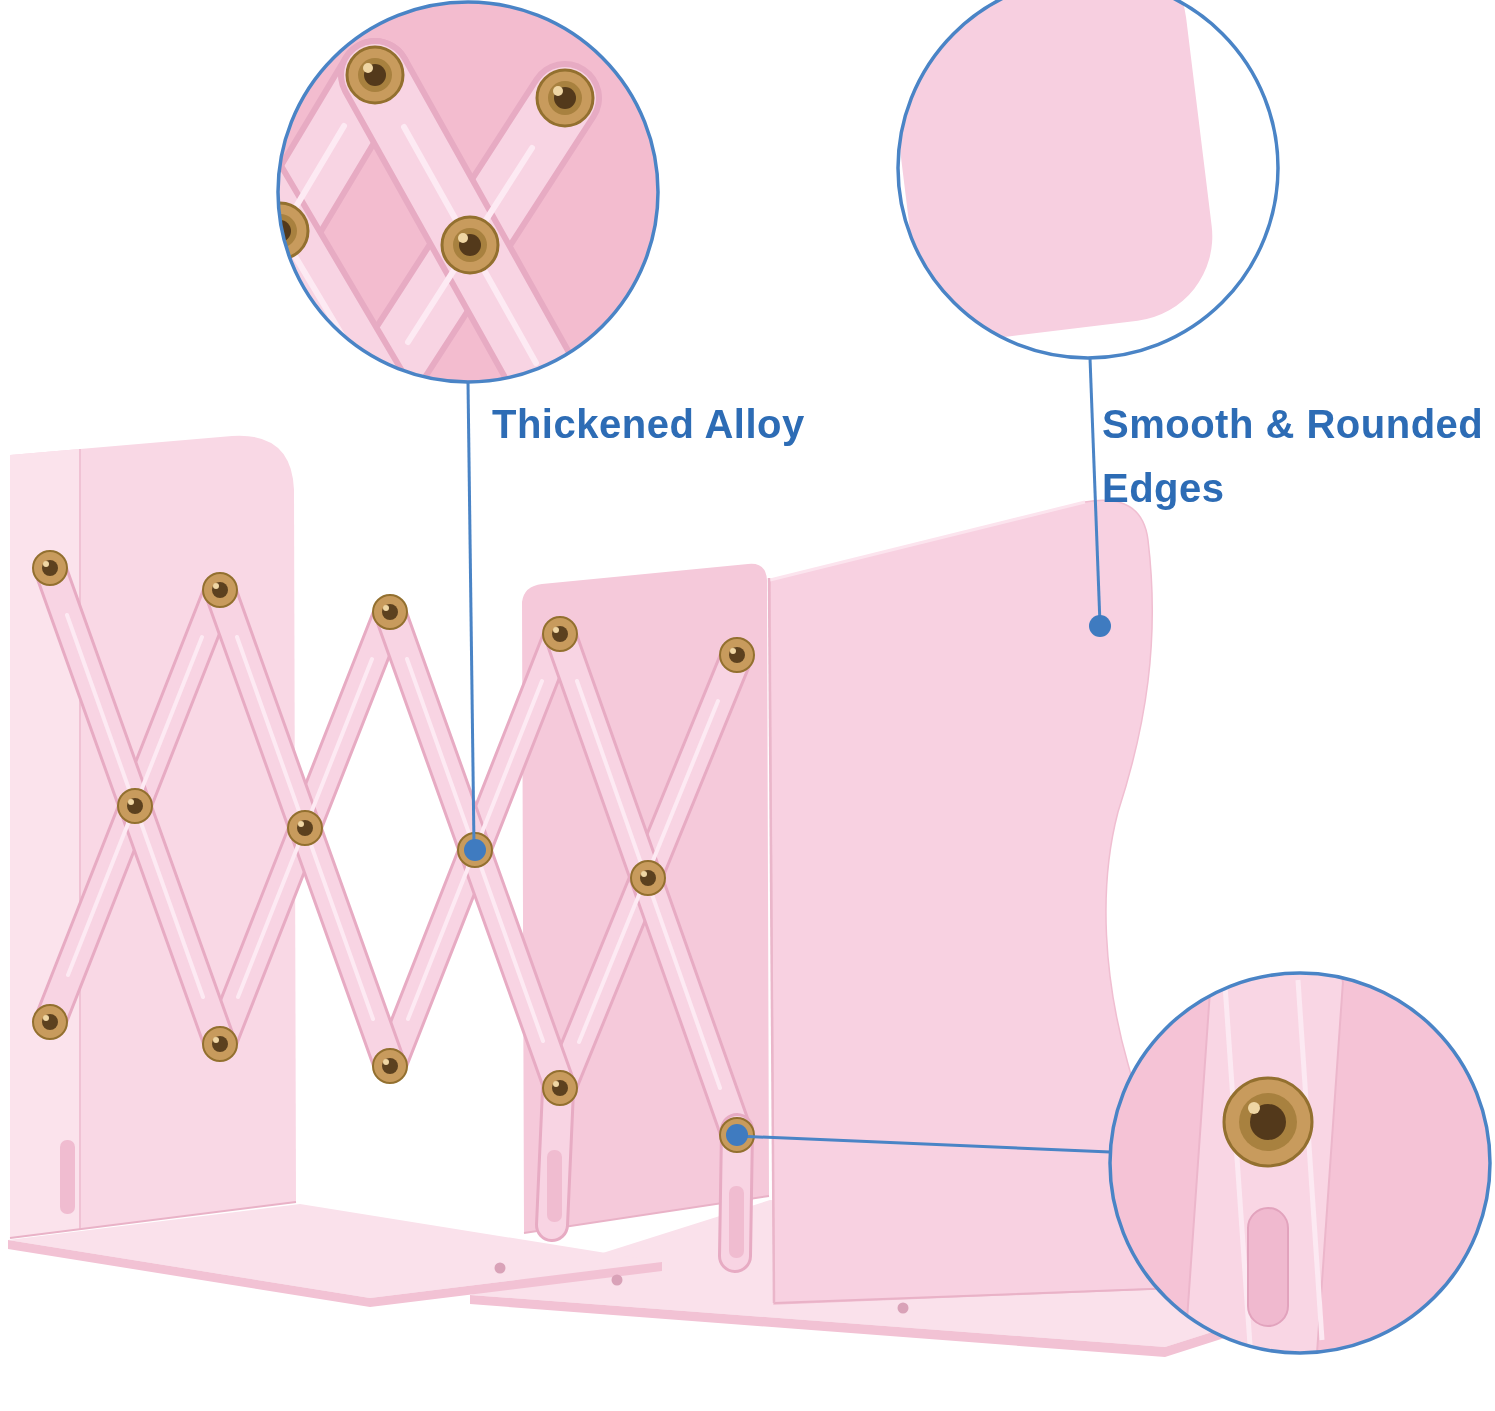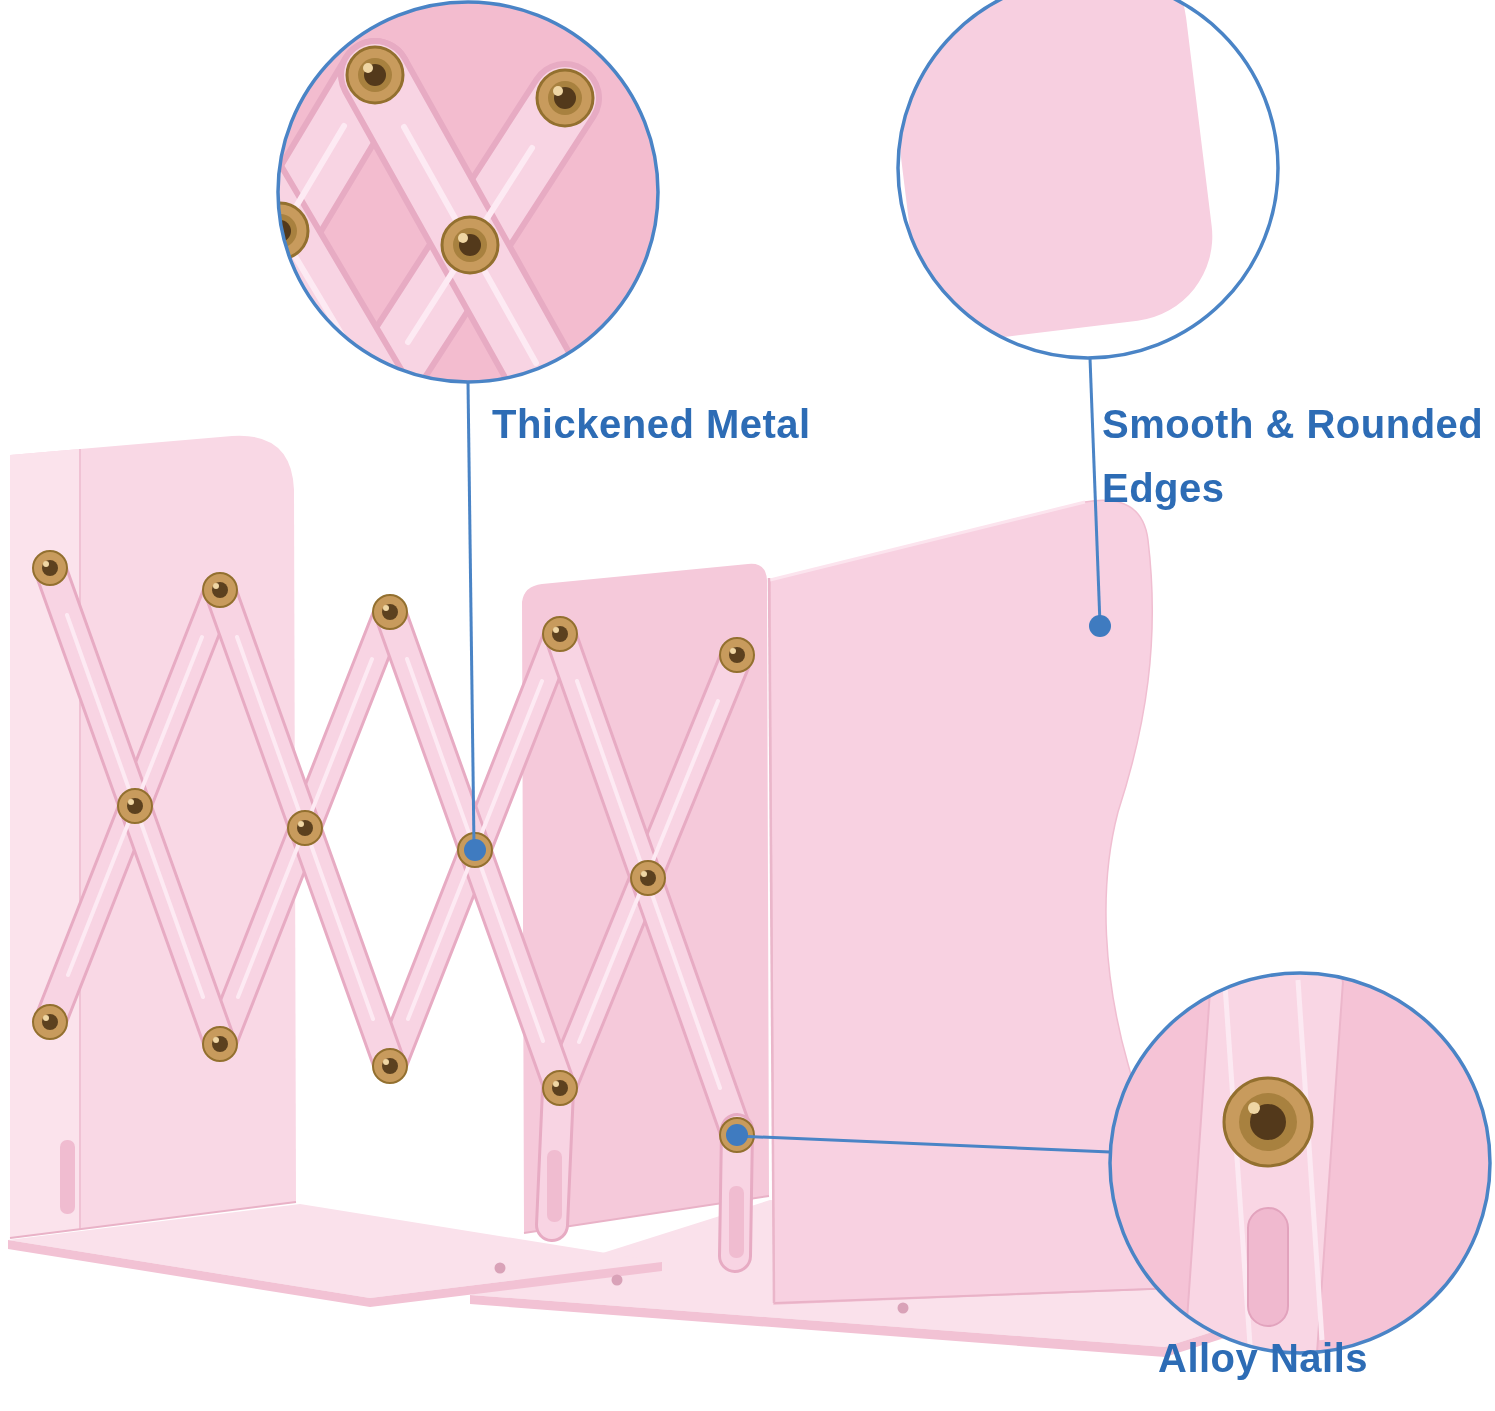--- a/index.html
+++ b/index.html
@@ -289,18 +289,17 @@
         </g>
         <circle cx="1300" cy="1163" r="190" fill="none" stroke="#4a84c6" stroke-width="3.5"></circle>
       </g>
 
       <circle cx="475" cy="850" r="11" fill="#3f7bc0"></circle>
       <circle cx="1100" cy="626" r="11" fill="#3f7bc0"></circle>
       <circle cx="737" cy="1135" r="11" fill="#3f7bc0"></circle>
     </g>
   </svg>
 
-  <div class="callout-label label-thickened">Thickened Metal</div>
+  <div class="callout-label label-thickened">Thickened Alloy</div>
 
   <div class="callout-label label-smooth">Smooth &amp; Rounded Edges</div>
 
-  <div class="callout-label label-alloy">Alloy Nails</div>
 </div>
 
 </body></html>

